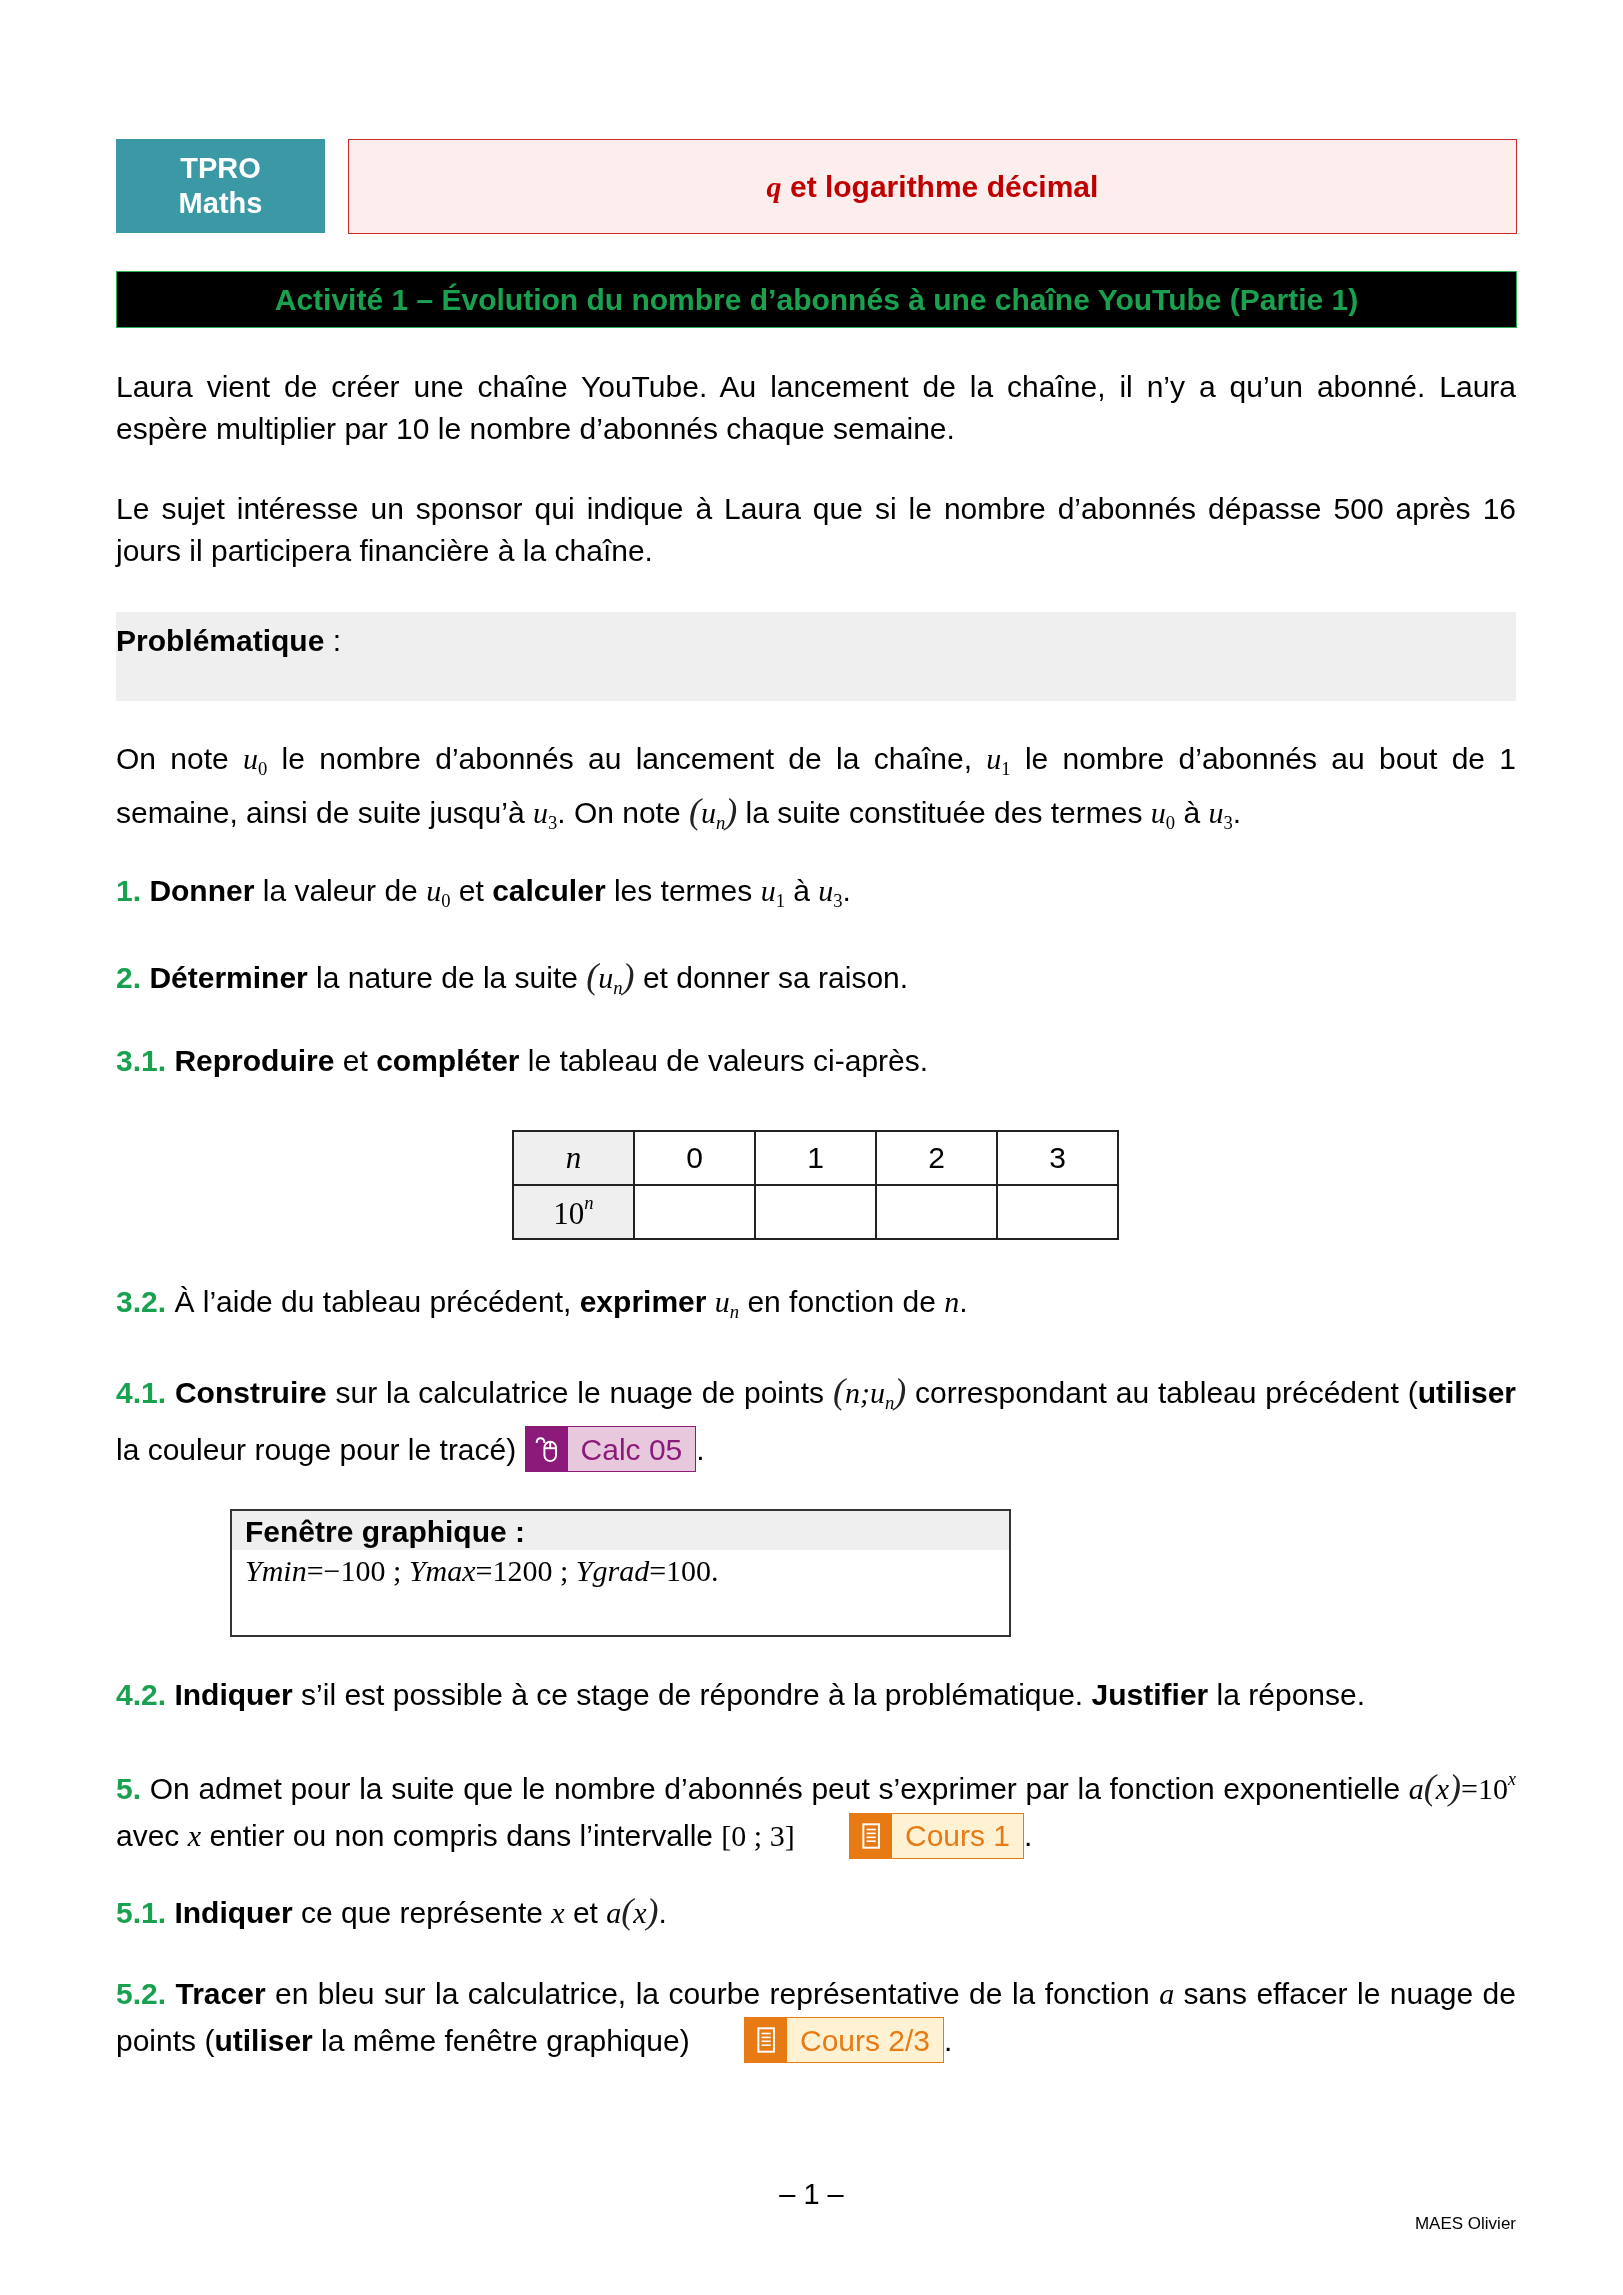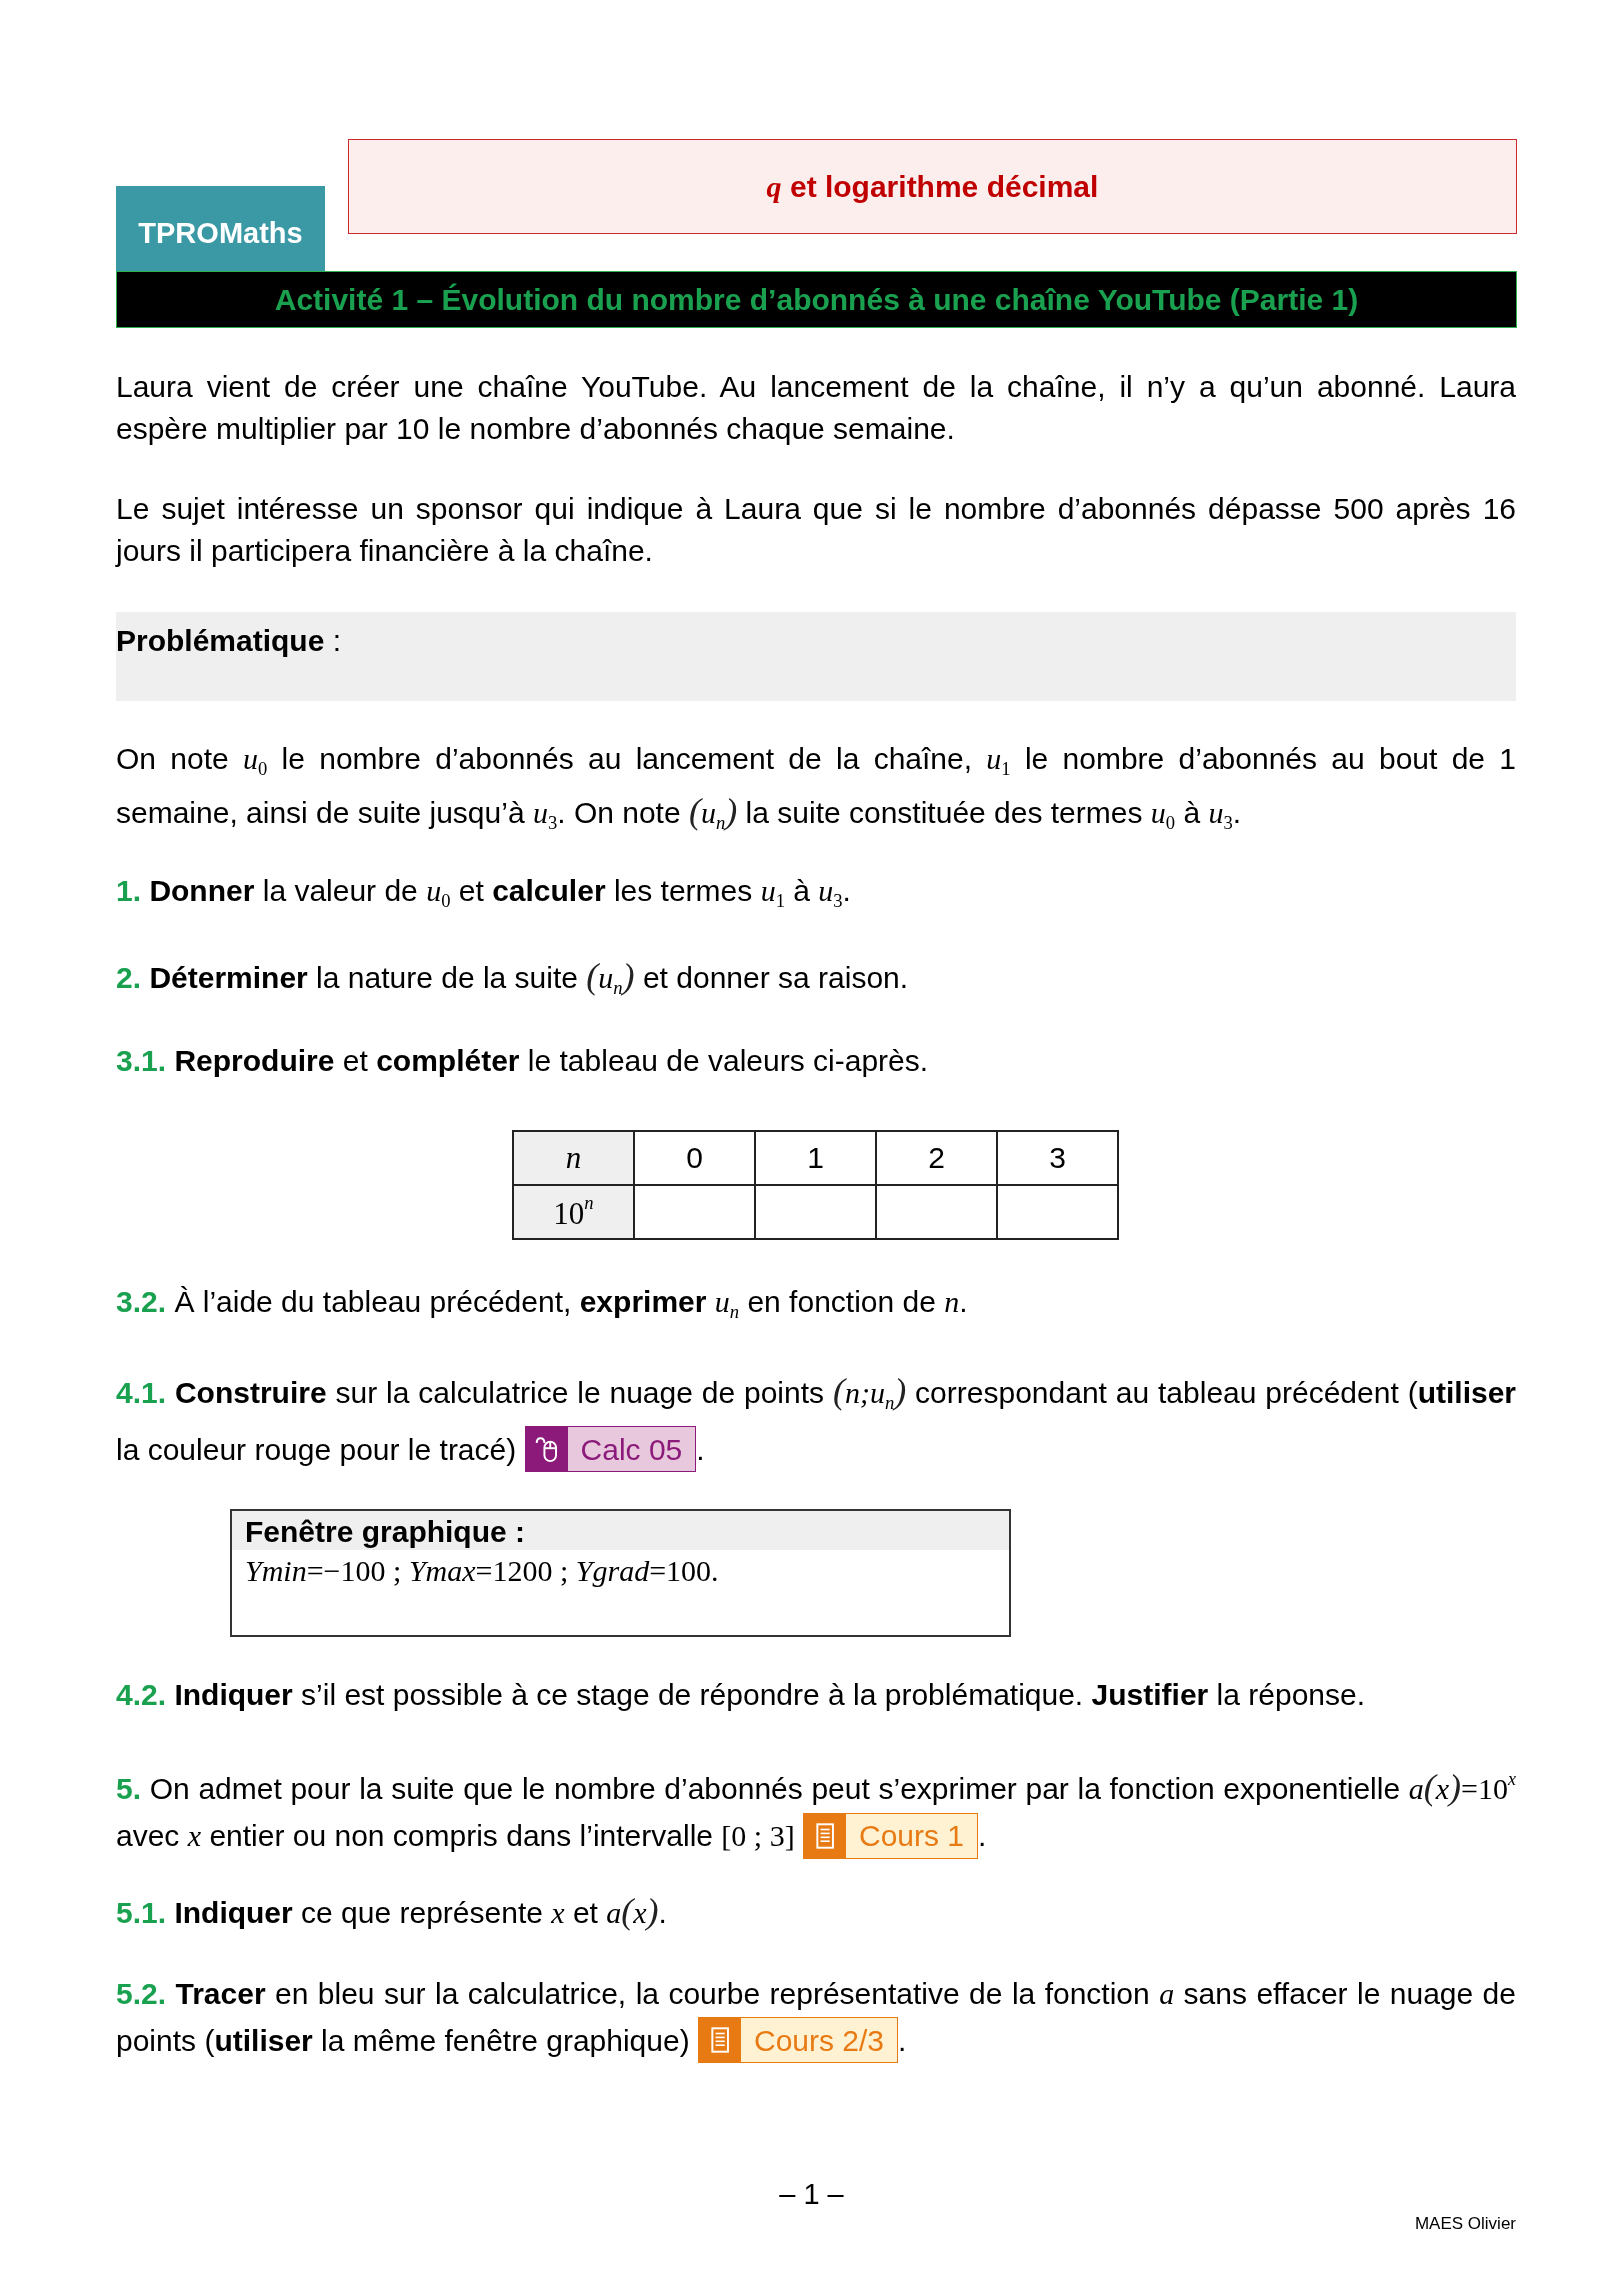--- a/index.html
+++ b/index.html
@@ -5,21 +5,21 @@
   html, body { margin: 0; padding: 0; background: #ffffff; }
   body { width: 1623px; height: 2295px; position: relative; font-family: "Liberation Sans", sans-serif; color: #000; }
   .math { font-family: "Liberation Serif", serif; font-style: italic; }
   .mathr { font-family: "Liberation Serif", serif; }
   .num { color: #1aa150; font-weight: bold; }
   b { font-weight: bold; }
   p { margin: 0; font-size: 30px; line-height: 42px; }
   .just { text-align: justify; text-align-last: left; }
 
   
-  .tpro { position: absolute; left: 116px; top: 139px; width: 209px; height: 94px; background: #3a99a5; color: #fff; font-weight: bold; font-size: 29px; line-height: 35px; display: flex; flex-direction: row; align-items: center; justify-content: center; text-align: center; margin-top: 47px; }
+  .tpro { position: absolute; left: 116px; top: 139px; width: 209px; height: 94px; background: #3a99a5; color: #fff; font-weight: bold; font-size: 29px; line-height: 35px; display: flex; flex-direction: column; align-items: center; justify-content: center; text-align: center; }
   .chap { position: absolute; left: 348px; top: 139px; width: 1167px; height: 93px; background: #fdeeee; border: 1.3px solid #cc2a2a; display: flex; align-items: center; justify-content: center; color: #c00000; font-weight: bold; font-size: 30px; }
   .chap .q { font-family: "Liberation Serif", serif; font-style: italic; font-weight: bold; }
   .act { position: absolute; left: 116px; top: 271px; width: 1399px; height: 55px; background: #000000; border: 1.3px solid #2bb04d; display: flex; align-items: center; justify-content: center; color: #1aa150; font-weight: bold; font-size: 30px; }
 
   .blk { position: absolute; left: 116px; width: 1400px; }
   .prob { position: absolute; left: 116px; top: 612px; width: 1400px; height: 81px; background: #efefef; padding-top: 8px; }
   .prob p { line-height: 41px; }
 
   sub { font-size: 0.62em; vertical-align: -0.3em; font-style: normal; font-family: "Liberation Serif", serif; }
   sup { font-size: 0.6em; vertical-align: 0.8em; font-family: "Liberation Serif", serif; font-style: italic; }
@@ -31,21 +31,21 @@
   table.vals td.head { background: #efefef; font-family: "Liberation Serif", serif; font-style: italic; font-size: 31px; }
   table.vals td.head.r { font-style: normal; }
 
   
   .badge { display: inline-flex; align-items: stretch; vertical-align: middle; height: 44px; margin-top: -5.2px; }
   .badge .ico { width: 42px; display: flex; align-items: center; justify-content: center; }
   .badge .lbl { padding: 0 13px 0 13px; display: flex; align-items: center; font-size: 30px; }
   .b-calc { border: 1.3px solid #8b1a7a; }
   .b-calc .ico { background: #8b1a7a; }
   .b-calc .lbl { background: #e8c8dd; color: #8b1a7a; }
-  .b-cours { border: 1.3px solid #e87a14; }
+  .b-cours { border: 1.3px solid #e87a14; margin-left: 46px; }
   .b-cours .ico { background: #e87a14; }
   .b-cours .lbl { background: #fff2d2; color: #e87a14; }
 
   
   .fen { position: absolute; left: 194px; top: 1509px; width: 777px; height: 124px; border: 2px solid #333; margin-left: 36px; }
   .fen .h { background: #efefef; height: 39px; padding-left: 13px; font-size: 30px; font-weight: bold; line-height: 41px; }
   .fen .l { padding-left: 13px; font-family: "Liberation Serif", serif; font-size: 30px; line-height: 41px; }
   .fen .l i { font-style: italic; }
 
   .footer-page { position: absolute; left: 0; width: 1623px; top: 2178px; text-align: center; font-size: 29px; }

